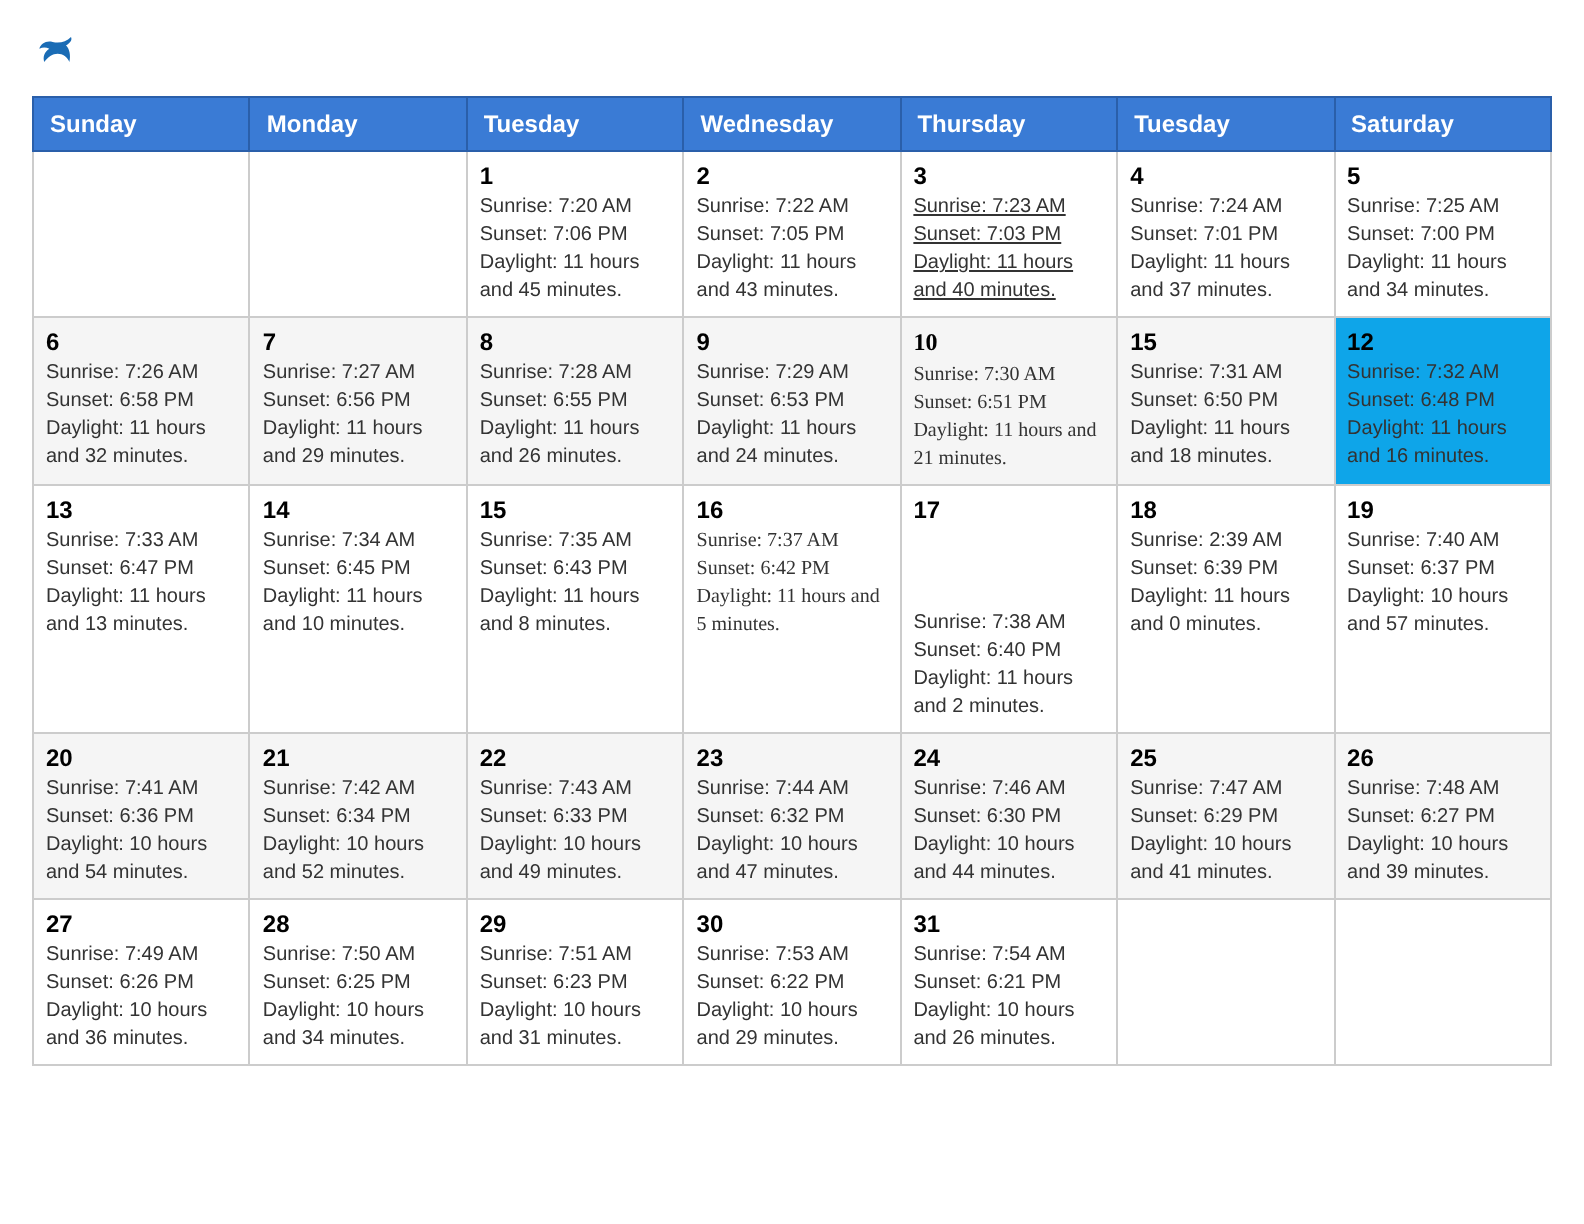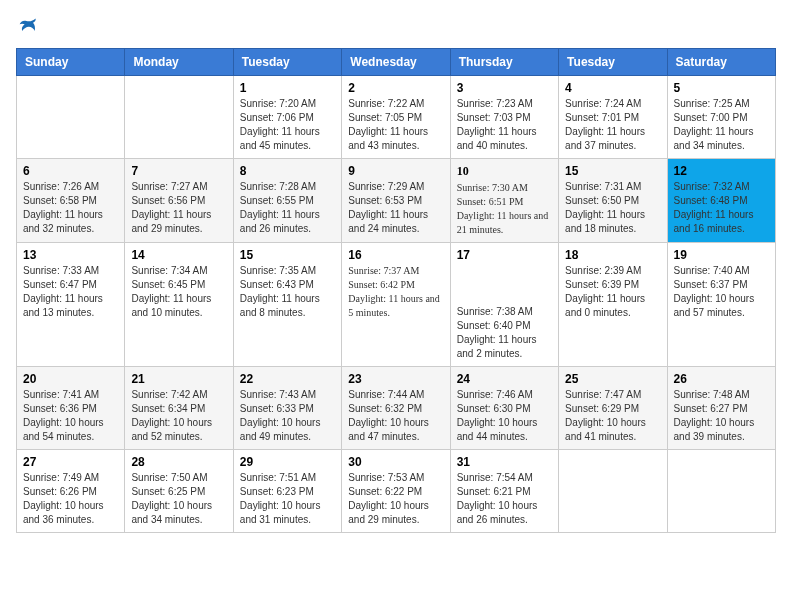--- a/index.html
+++ b/index.html
@@ -135,21 +135,21 @@
 Daylight: 11 hours and 45 minutes.</div>
         </td>
         <td>
           <span class="day-num">2</span>
           <div class="day-info" style="white-space: pre-line;">Sunrise: 7:22 AM
 Sunset: 7:05 PM
 Daylight: 11 hours and 43 minutes.</div>
         </td>
         <td>
           <span class="day-num">3</span>
-          <div class="day-info" style="white-space: pre-line;">Sunrise: 7:23 AM
+          <div class="day-info" style="white-space: pre-line; text-decoration: underline;">Sunrise: 7:23 AM
 Sunset: 7:03 PM
 Daylight: 11 hours and 40 minutes.</div>
         </td>
         <td>
           <span class="day-num">4</span>
           <div class="day-info" style="white-space: pre-line;">Sunrise: 7:24 AM
 Sunset: 7:01 PM
 Daylight: 11 hours and 37 minutes.</div>
         </td>
         <td>

